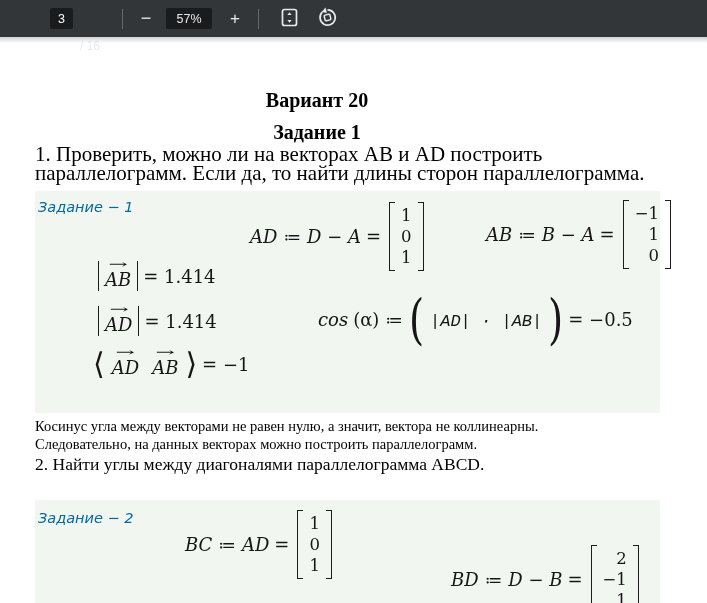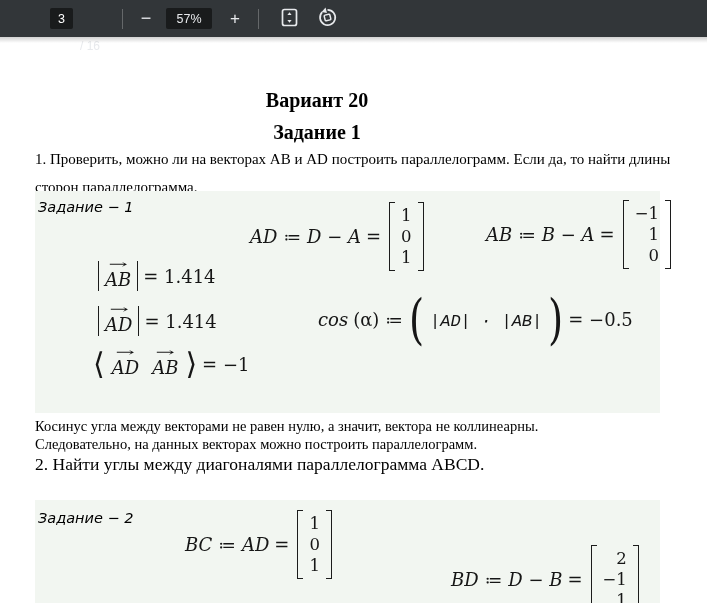--- a/index.html
+++ b/index.html
@@ -37,33 +37,33 @@
   }
   .zoom-in { left:221px; top:7px; width:28px; height:23px; font-size:17px; position:absolute; }
   .fit-btn { left:276px; top:7px; width:26px; height:24px; position:absolute; }
   .rotate-btn { left:314px; top:7px; width:26px; height:24px; position:absolute; }
 
   
   .page { position:absolute; left:0; top:37px; width:707px; height:566px; background:#fff; color:#000; }
   .doc-title { position:absolute; left:0; width:634px; text-align:center; font-weight:bold; font-size:20px; }
   .t1 { top:52px; }
   .t2 { top:84px; }
-  .para { position:absolute; left:35px; top:108px; width:643px; font-size:15px; line-height:28px; }
+  .para { position:absolute; left:35px; top:108px; width:643px; font-size:21px; line-height:19px; }
   .note { position:absolute; left:35px; font-size:14.5px; white-space:nowrap; }
   .n1 { top:381px; }
   .n2 { top:399px; }
   .task2 { position:absolute; left:35px; top:417px; font-size:17.5px; white-space:nowrap; }
 
   
   .mregion { position:absolute; left:35px; width:625px; background:#f2f6f1; }
   .reg1 { top:154px; height:222px; }
   .reg2 { top:463px; height:103px;text-align:right; }
   .mlabel {
     position:absolute; font-family:"DejaVu Sans", sans-serif; font-style:italic;
-    font-size:14.5px; color:#000000; white-space:nowrap;
+    font-size:14.5px; color:#0369a1; white-space:nowrap;
   }
   .formula {
     position:absolute; display:inline-flex; align-items:center; gap:5px;
     font-family:"DejaVu Serif", serif; font-size:18px; color:#161616; white-space:nowrap;
   }
   .mi { font-style:italic; }
   .mo { font-style:normal; }
   .assign { font-style:normal; font-size:17px; margin:0 1px; }
 
   .matrix { display:inline-flex; align-items:stretch; margin-left:3px; }

